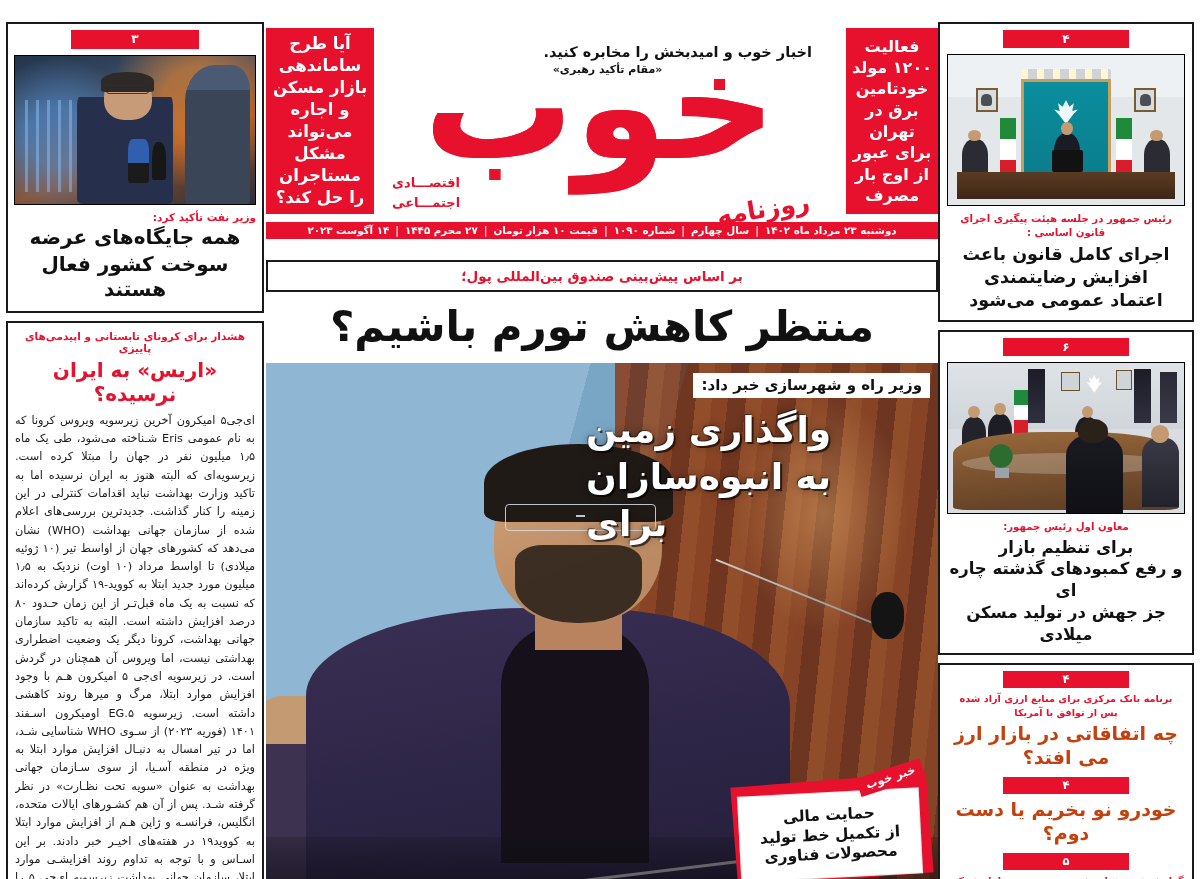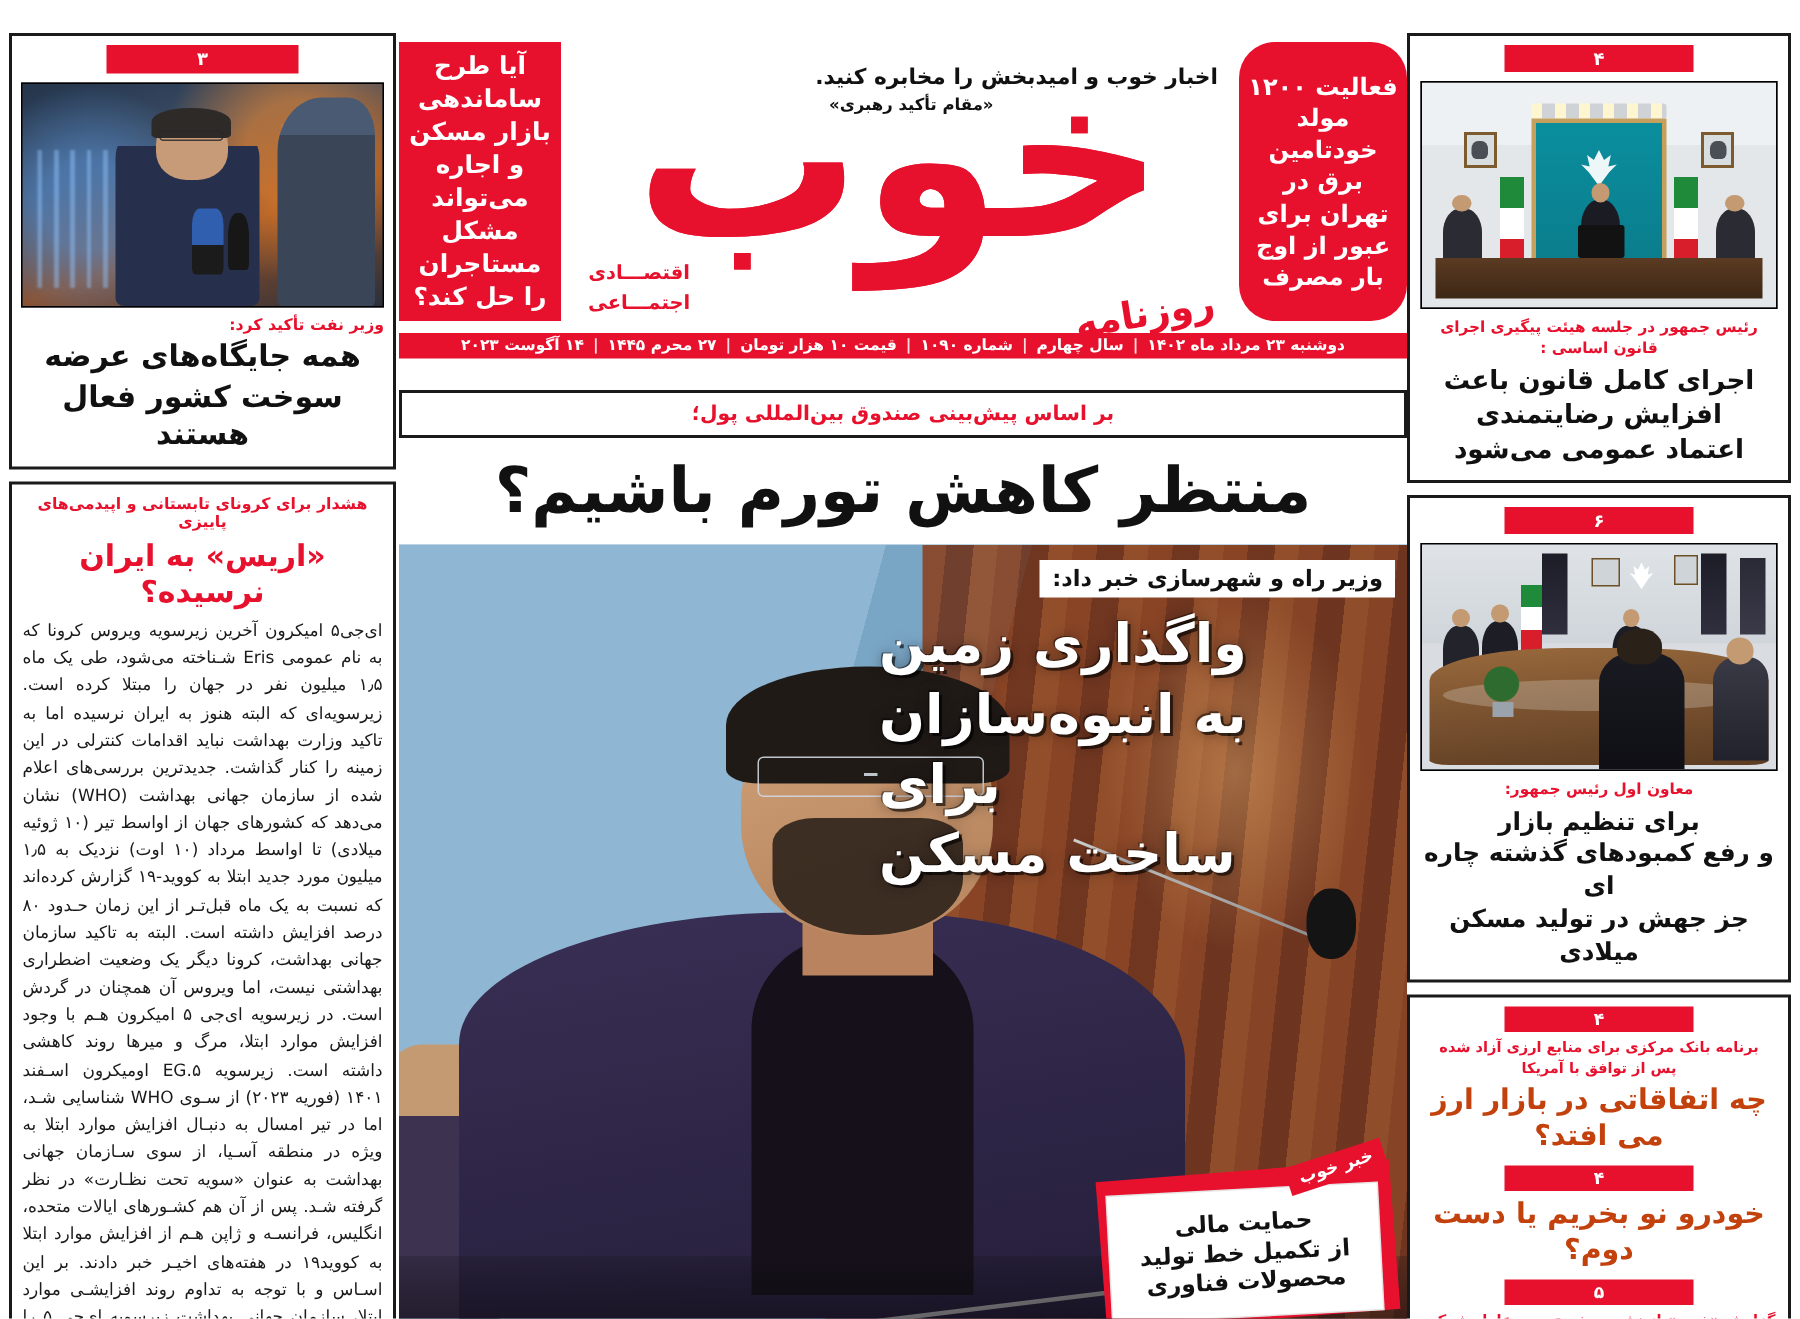--- a/index.html
+++ b/index.html
@@ -105,21 +105,21 @@
   .header { position: absolute; left: 266px; top: 22px; width: 672px; height: 232px; }
 
   .hdr-redbox {
     position: absolute; top: 6px;
     width: 108px; height: 186px;
     background: #e8112d; color: #fff;
     font-weight: 900; font-size: 16.5px; line-height: 1.33;
     text-align: center; padding: 10px 5px;
     display: flex; align-items: center; justify-content: center;
   }
-  .hdr-redbox.right { right: 0; width: 112px; font-size: 16px; border-radius: 24px; }
+  .hdr-redbox.right { right: 0; width: 92px; font-size: 16px; }
   .hdr-redbox.left  { left: 0; }
 
   .masthead { position: absolute; left: 116px; right: 120px; top: 0; height: 196px; }
   .mh-quote {
     position: absolute; right: 6px; top: 22px; width: 70%;
     text-align: right; direction: rtl;
   }
   .mh-quote .q1 { font-size: 14.5px; font-weight: bold; color: #111; }
   .mh-quote .q2 { font-size: 11px; font-weight: bold; color: #111; margin-top: 3px; text-align: center; padding-right: 34%;}
   .mh-logo {
@@ -408,21 +408,20 @@
         <div class="mp-mic1"></div>
         <div class="mp-micstand"></div>
         <div class="mp-mic2"></div>
       <div class="mp-table"></div>
 
       <div class="mp-kicker">وزیر راه و شهرسازی خبر داد:</div>
 
       <div class="mp-head-lines rtl">
         <div>واگذاری زمین</div>
         <div>به انبوه‌سازان برای</div>
-        <div>ساخت مسکن</div>
       </div>
 
       <div class="callout">
         <div class="redpanel"></div>
         <div class="whitepanel"></div>
         <div class="badge">خبر خوب</div>
         <div class="ctext rtl">
           <div>حمایت مالی</div>
           <div>از تکمیل خط تولید</div>
           <div>محصولات فناوری</div>

